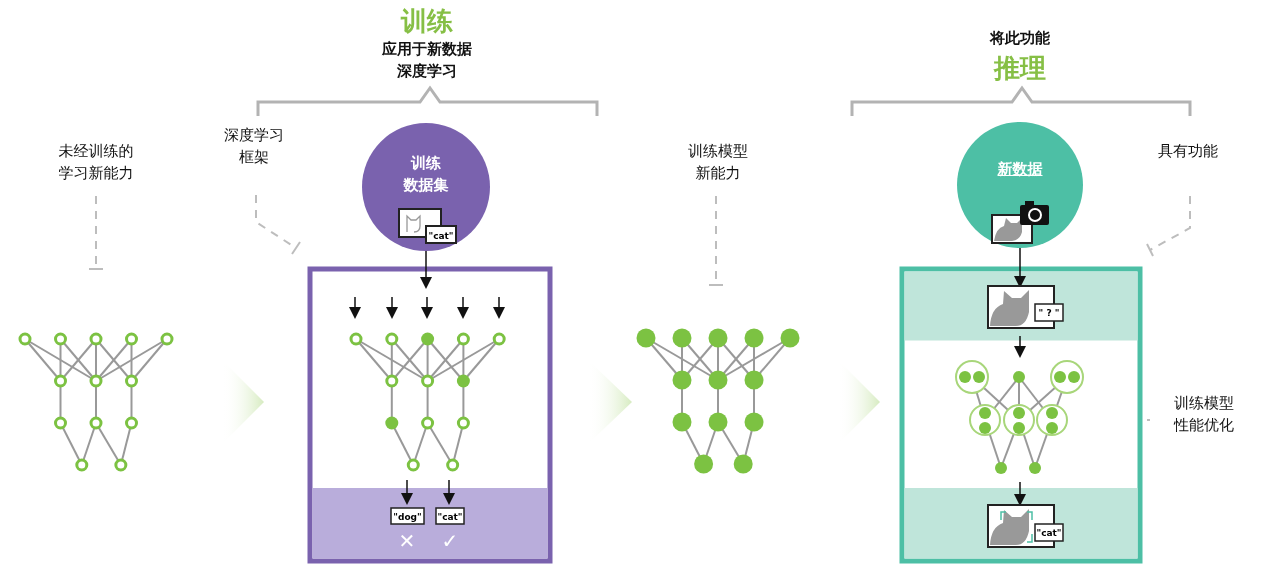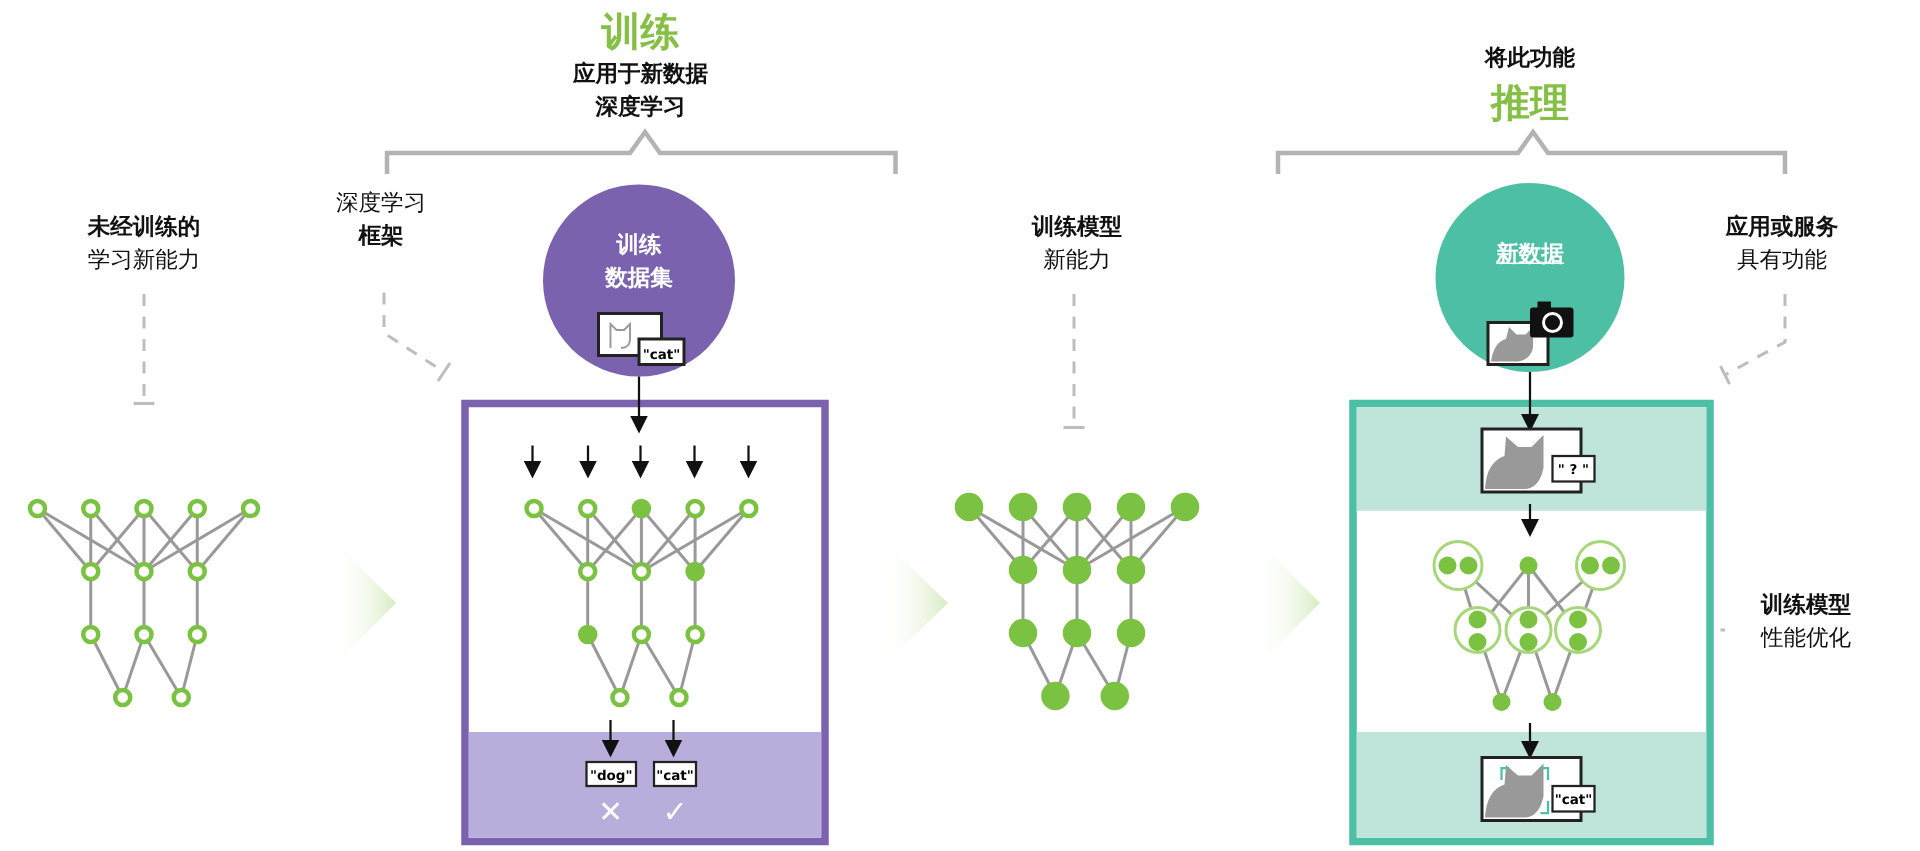--- a/index.html
+++ b/index.html
@@ -1,21 +1,21 @@
 <!DOCTYPE html>
 <html><head>
 <meta charset="utf-8">
 <style>
   html,body{margin:0;padding:0;background:#fff;}
   body{width:1280px;height:567px;position:relative;overflow:hidden;font-family:"DejaVu Sans","Liberation Sans",sans-serif;color:#111;}
   .abs{position:absolute;}
   .phase-title{color:#86bf45;font-size:26px;font-weight:bold;text-align:center;width:200px;}
   .phase-sub{font-size:15px;font-weight:bold;text-align:center;width:200px;line-height:22px;}
   .lbl{font-size:15px;text-align:center;line-height:22px;width:140px;}
-  .lbl .b{font-weight:bold;display:block;}
+  .lbl .b{font-weight:normal;display:block;}
   .lbl .n{display:block;}
   .circle-label{color:#fff;font-weight:bold;font-size:15px;text-align:center;line-height:22px;width:120px;}
   svg{position:absolute;left:0;top:0;}
 </style>
 </head>
 <body>
 
 <div class="abs phase-title" style="left:327px;top:4px;">训练</div>
 <div class="abs phase-sub" style="left:327px;top:38px;">
   <div>应用于新数据</div>
@@ -32,21 +32,20 @@
 </div>
 <div class="abs lbl" style="left:184px;top:124px;">
   <span class="n">深度学习</span>
   <span class="b">框架</span>
 </div>
 <div class="abs lbl" style="left:648px;top:140px;">
   <span class="b">训练模型</span>
   <span class="n">新能力</span>
 </div>
 <div class="abs lbl" style="left:1118px;top:140px;">
-  <span class="b">应用或服务</span>
   <span class="n">具有功能</span>
 </div>
 <div class="abs lbl" style="left:1144px;top:392px;width:120px;">
   <span class="b">训练模型</span>
   <span class="n">性能优化</span>
 </div>
 
 <svg width="1280" height="567" viewBox="0 0 1280 567">
   <defs>
     <linearGradient id="chevGrad" x1="0" x2="1" y1="0" y2="0">

